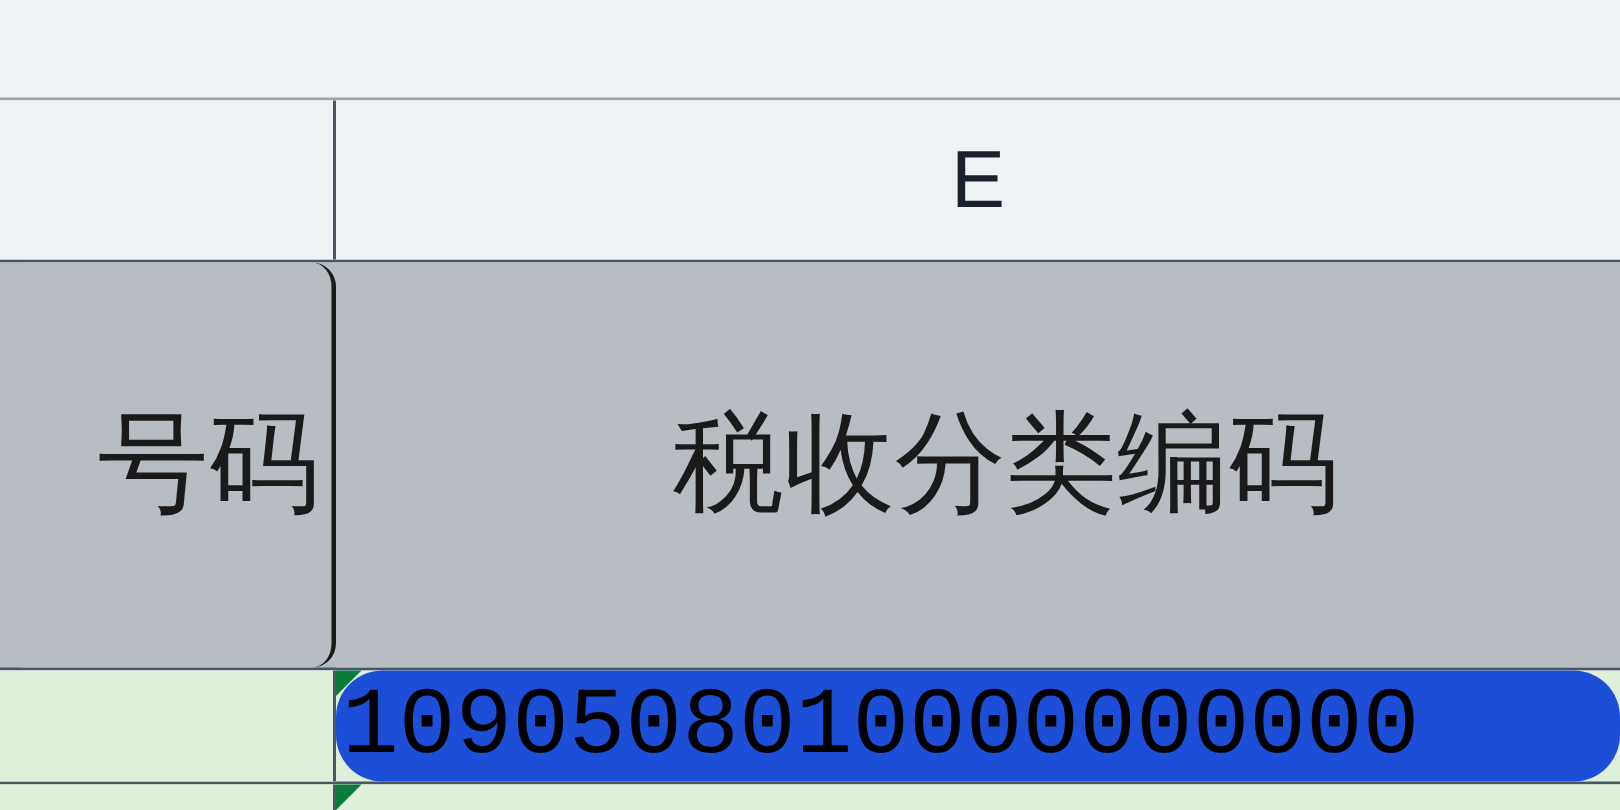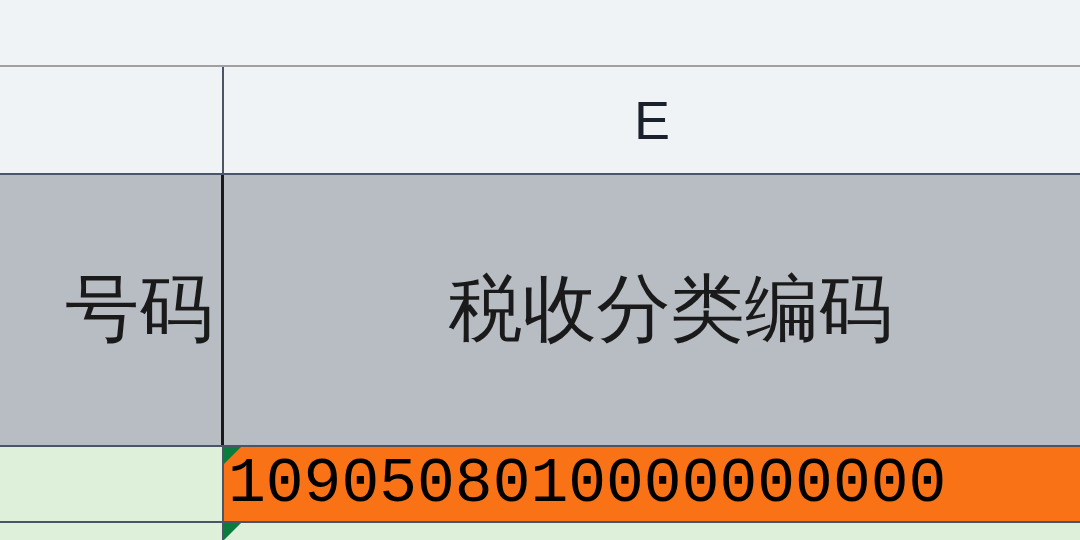--- a/index.html
+++ b/index.html
@@ -56,20 +56,21 @@
       border-right: 3px solid #1a1a1a;
       display: flex;
       align-items: center;
       justify-content: flex-end;
       padding-right: 8px;
       background: #b8bdc4;
       font-size: 74px;
       color: #1a1a1a;
       overflow: hidden;
       white-space: nowrap;
+      border-radius: 16px;
     }
     .row1-e {
       flex: 1;
       display: flex;
       align-items: center;
       justify-content: center;
       background: #b8bdc4;
       font-size: 74px;
       color: #1a1a1a;
       padding-left: 37px;
@@ -84,25 +85,26 @@
       width: 224px;
       border-right: 2px solid #4a5568;
       background: #dff0da;
       position: relative;
     }
     .row2-e {
       flex: 1;
       display: flex;
       align-items: center;
       padding-left: 4px;
-      background: #f97316;
+      background: #1d4ed8;
       font-family: "Courier New", monospace;
       font-size: 63px;
       color: #000;
       position: relative;
+      border-radius: 31px;
     }
     .row3 {
       display: flex;
       height: 17px;
       background: #dff0da;
     }
     .row3-d {
       width: 224px;
       border-right: 2px solid #4a5568;
       background: #dff0da;

